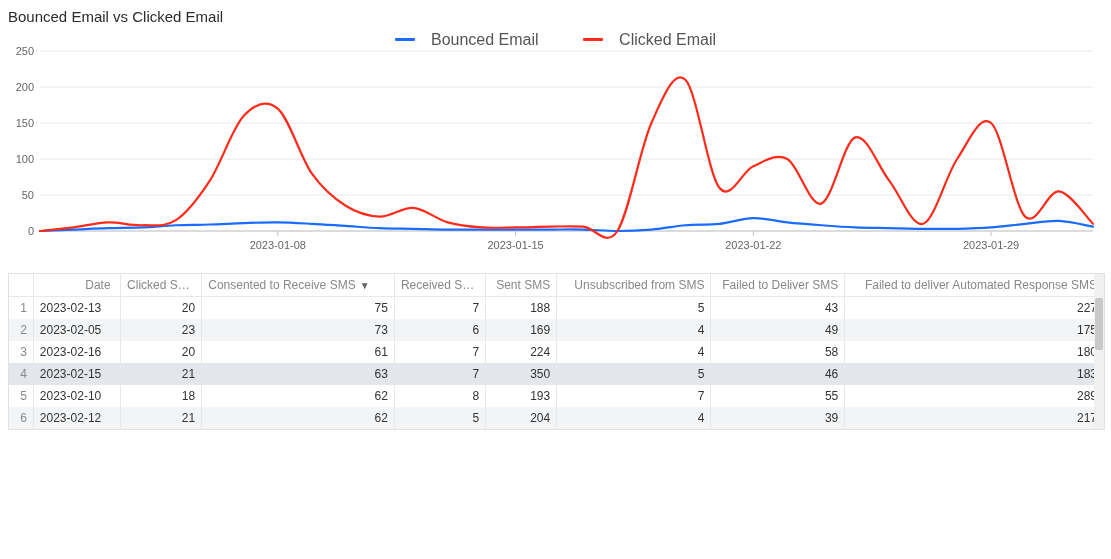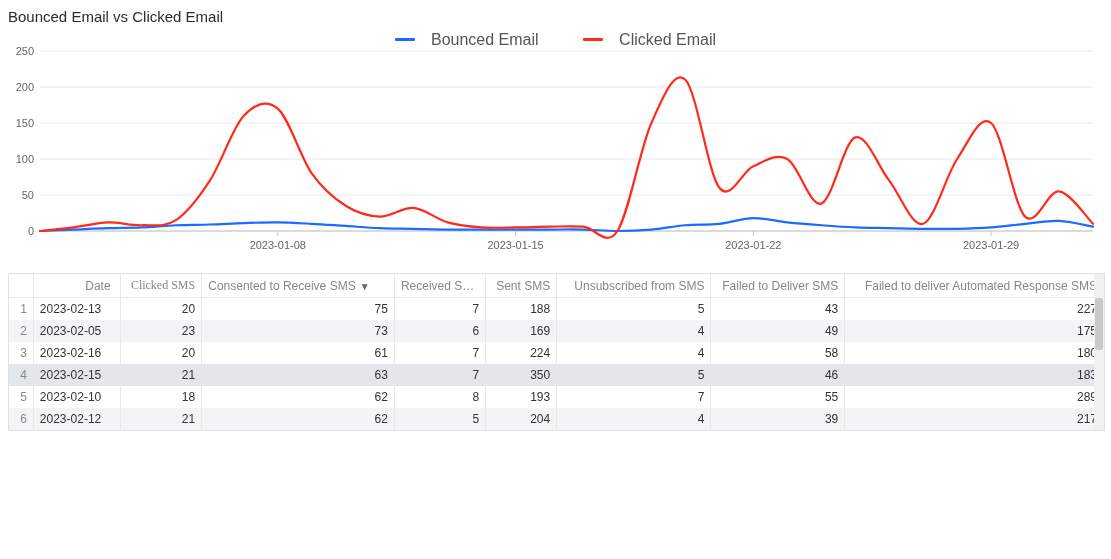--- a/index.html
+++ b/index.html
@@ -80,21 +80,21 @@
             <col style="width:90px">
             <col style="width:70px">
         <col style="width:152px">
             <col style="width:132px">
             <col style="width:255px">
       </colgroup>
       <thead>
             <tr id="thead-row">
               <th style="text-align: center;"></th>
               <th style="text-align: center; padding-left: 48px;">Date</th>
-              <th style="text-align: right; font-family: Liberation Serif, serif;">Clicked SMS</th>
+              <th style="text-align: right;">Clicked SMS</th>
               <th style="text-align: left;">Consented to Receive SMS<span class="sort-ind">▼</span></th>
               <th style="text-align: right;">Received SMS</th>
               <th style="text-align: right;">Sent SMS</th>
               <th style="text-align: right;">Unsubscribed from SMS</th>
               <th style="text-align: right;">Failed to Deliver SMS</th>
               <th style="text-align: right;">Failed to deliver Automated Response SMS</th>
             </tr>
           </thead>
       <tbody id="tbody">
             <tr>

